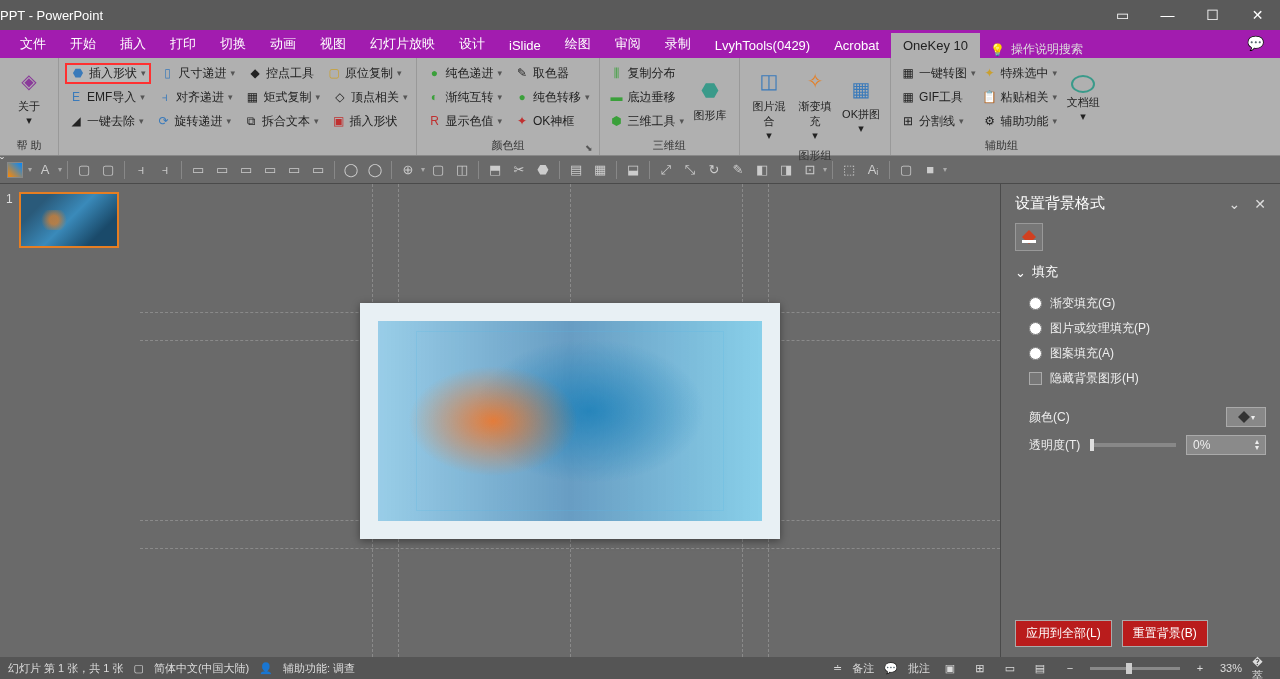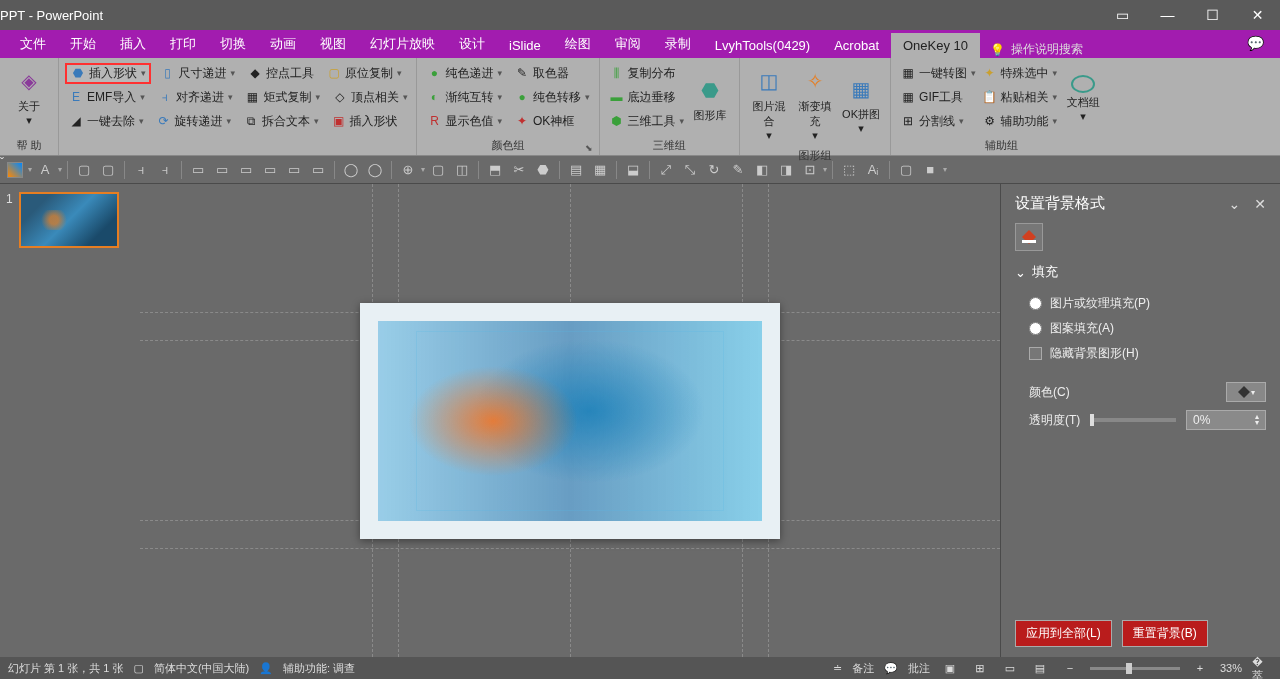--- a/index.html
+++ b/index.html
@@ -456,20 +456,24 @@
             <rect x="2" y="12" width="14" height="3" fill="#fff"></rect>
           </svg>
         </div>
     </div>
     <div class="section-hdr">
       <span>⌄</span>
       <span>填充</span>
     </div>
     <label class="opt">
         <input type="radio" name="fill" style="">
+        <span>渐变填充(G)</span>
+      </label>
+    <label class="opt">
+        <input type="radio" name="fill" style="">
         <span>图片或纹理填充(P)</span>
       </label>
     <label class="opt">
         <input type="radio" name="fill" style="">
         <span>图案填充(A)</span>
       </label>
     <div class="cb">
         <div class="box"></div>
         <span>隐藏背景图形(H)</span>
       </div>

